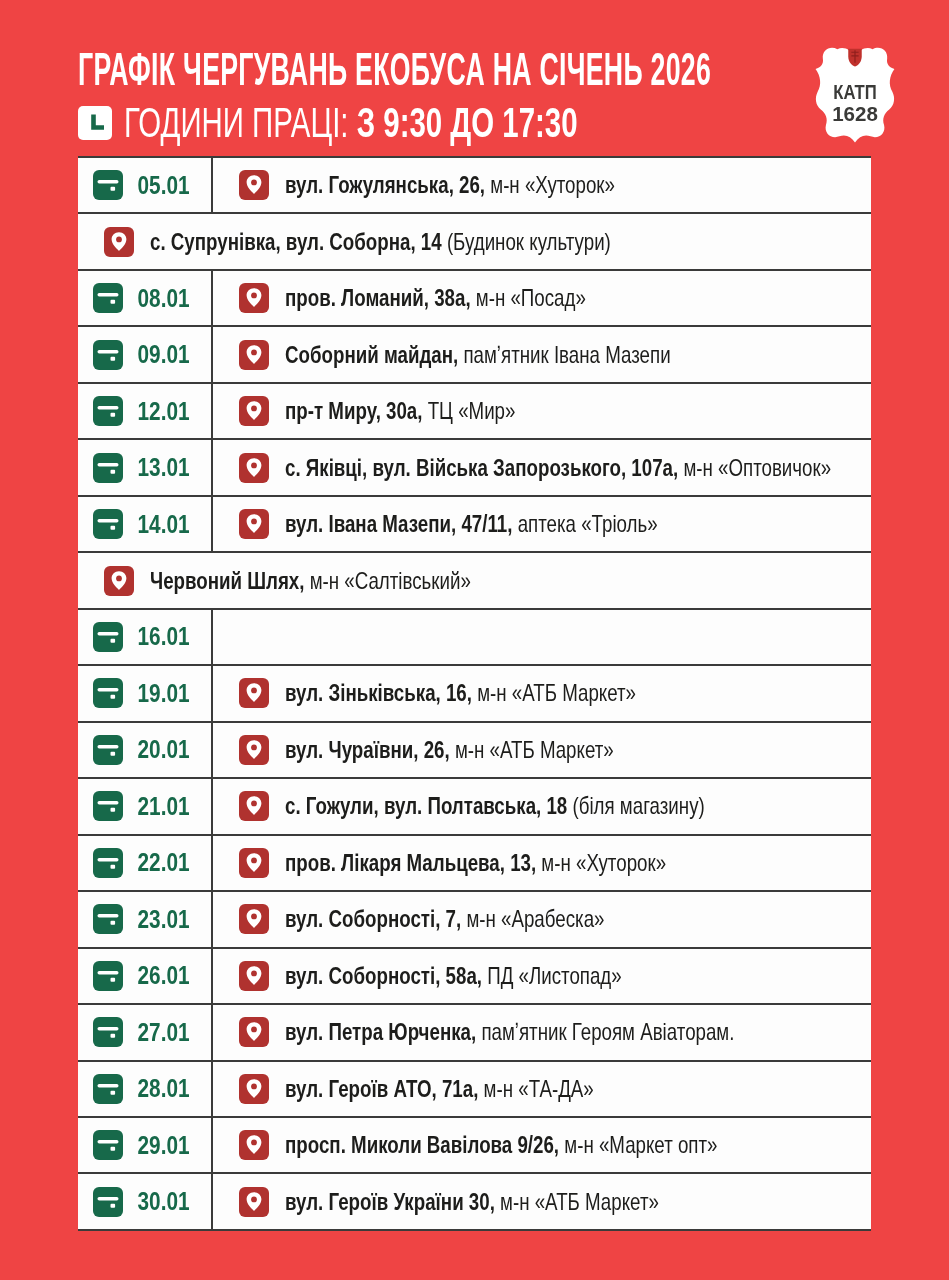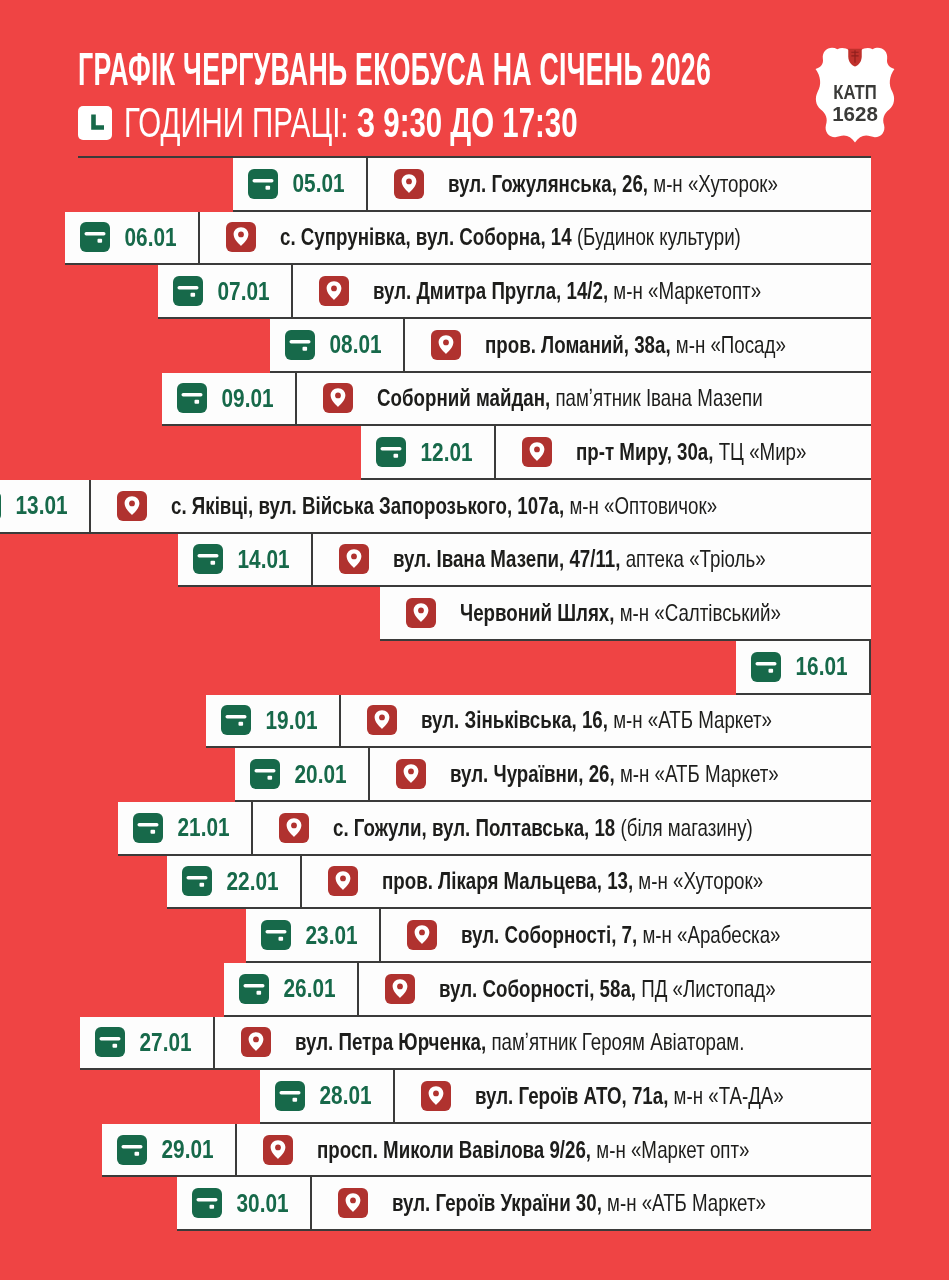--- a/index.html
+++ b/index.html
@@ -24,35 +24,35 @@
     transform:scaleX(.70); transform-origin:0 50%;
   }
   .t2-label { font-weight:400; }
   .t2-value { font-weight:700; }
   
   .logo { position:absolute; left:803px; top:44px; width:104px; height:110px; }
   
   .table {
     position:absolute; left:78px; top:156px; width:793px; height:1075px;
     display:flex; flex-direction:column;
-    border-top:2px solid #3B3B3A; box-sizing:border-box;align-items:flex-end;
+    border-top:2px solid #3B3B3A; box-sizing:border-box;
   }
   .row { flex:1 1 0; display:flex; align-items:stretch; background:#FDFDFD;
          border-bottom:2px solid #3B3B3A; }
   .cell-date {
     width:135px; flex:0 0 135px; box-sizing:border-box;
     border-right:2px solid #3B3B3A;
     display:flex; align-items:center; justify-content:center; gap:8px;
   }
   .date-text {
     display:inline-block; white-space:nowrap;
     color:#17694A; font-weight:700; font-size:26px;
     transform:scaleX(.8); transform-origin:50% 50%;
   }
-  .cell-loc { flex:1 1 auto; display:flex; align-items:center; padding-left:26px; gap:24px; }
+  .cell-loc { flex:1 1 auto; display:flex; align-items:center; padding-left:26px; gap:16px; }
   .loc-text {
     display:inline-block; white-space:nowrap;
     font-size:24px; color:#1D1D1B;
     transform:scaleX(.78); transform-origin:0 50%;
   }
   .loc-place { font-weight:700; }
   .loc-note { font-weight:400; }
   .icon { flex:0 0 auto; display:block; }
 </style>
 </head>
@@ -101,58 +101,31 @@
         <rect x="0" y="0" width="30" height="30" rx="6" fill="#B0322F"></rect>
         <path d="M15 5.2 c4.3 0 7.4 3.2 7.4 7.1 c0 5 -5.5 9.8 -7.4 11.7
                  c-1.9 -1.9 -7.4 -6.7 -7.4 -11.7 c0 -3.9 3.1 -7.1 7.4 -7.1 z" fill="#FFFFFF"></path>
         <circle cx="15" cy="12.4" r="2.9" fill="#B0322F"></circle>
       </svg>
       <span class="loc-text"><b class="loc-place">вул. Гожулянська, 26,</b><span class="loc-note"> м-н «Хуторок»</span></span>
     </div>
   </div>
 
   <div class="row">
-    <div class="cell-date">
-      <svg class="icon" width="30" height="30" viewBox="0 0 30 30">
-        <rect x="0" y="0" width="30" height="30" rx="6" fill="#17694A"></rect>
-        <rect x="4.5" y="10" width="21" height="3.4" rx="1.7" fill="#FFFFFF"></rect>
-        <rect x="17.5" y="16.8" width="4.6" height="4" rx="1" fill="#FFFFFF"></rect>
-      </svg>
-      <span class="date-text">06.01</span>
-    </div>
     <div class="cell-loc">
       <svg class="icon" width="30" height="30" viewBox="0 0 30 30">
         <rect x="0" y="0" width="30" height="30" rx="6" fill="#B0322F"></rect>
         <path d="M15 5.2 c4.3 0 7.4 3.2 7.4 7.1 c0 5 -5.5 9.8 -7.4 11.7
                  c-1.9 -1.9 -7.4 -6.7 -7.4 -11.7 c0 -3.9 3.1 -7.1 7.4 -7.1 z" fill="#FFFFFF"></path>
         <circle cx="15" cy="12.4" r="2.9" fill="#B0322F"></circle>
       </svg>
       <span class="loc-text"><b class="loc-place">с. Супрунівка, вул. Соборна, 14</b><span class="loc-note"> (Будинок культури)</span></span>
     </div>
   </div>
 
-  <div class="row">
-    <div class="cell-date">
-      <svg class="icon" width="30" height="30" viewBox="0 0 30 30">
-        <rect x="0" y="0" width="30" height="30" rx="6" fill="#17694A"></rect>
-        <rect x="4.5" y="10" width="21" height="3.4" rx="1.7" fill="#FFFFFF"></rect>
-        <rect x="17.5" y="16.8" width="4.6" height="4" rx="1" fill="#FFFFFF"></rect>
-      </svg>
-      <span class="date-text">07.01</span>
-    </div>
-    <div class="cell-loc">
-      <svg class="icon" width="30" height="30" viewBox="0 0 30 30">
-        <rect x="0" y="0" width="30" height="30" rx="6" fill="#B0322F"></rect>
-        <path d="M15 5.2 c4.3 0 7.4 3.2 7.4 7.1 c0 5 -5.5 9.8 -7.4 11.7
-                 c-1.9 -1.9 -7.4 -6.7 -7.4 -11.7 c0 -3.9 3.1 -7.1 7.4 -7.1 z" fill="#FFFFFF"></path>
-        <circle cx="15" cy="12.4" r="2.9" fill="#B0322F"></circle>
-      </svg>
-      <span class="loc-text"><b class="loc-place">вул. Дмитра Пругла, 14/2,</b><span class="loc-note"> м-н «Маркетопт»</span></span>
-    </div>
-  </div>
 
   <div class="row">
     <div class="cell-date">
       <svg class="icon" width="30" height="30" viewBox="0 0 30 30">
         <rect x="0" y="0" width="30" height="30" rx="6" fill="#17694A"></rect>
         <rect x="4.5" y="10" width="21" height="3.4" rx="1.7" fill="#FFFFFF"></rect>
         <rect x="17.5" y="16.8" width="4.6" height="4" rx="1" fill="#FFFFFF"></rect>
       </svg>
       <span class="date-text">08.01</span>
     </div>

